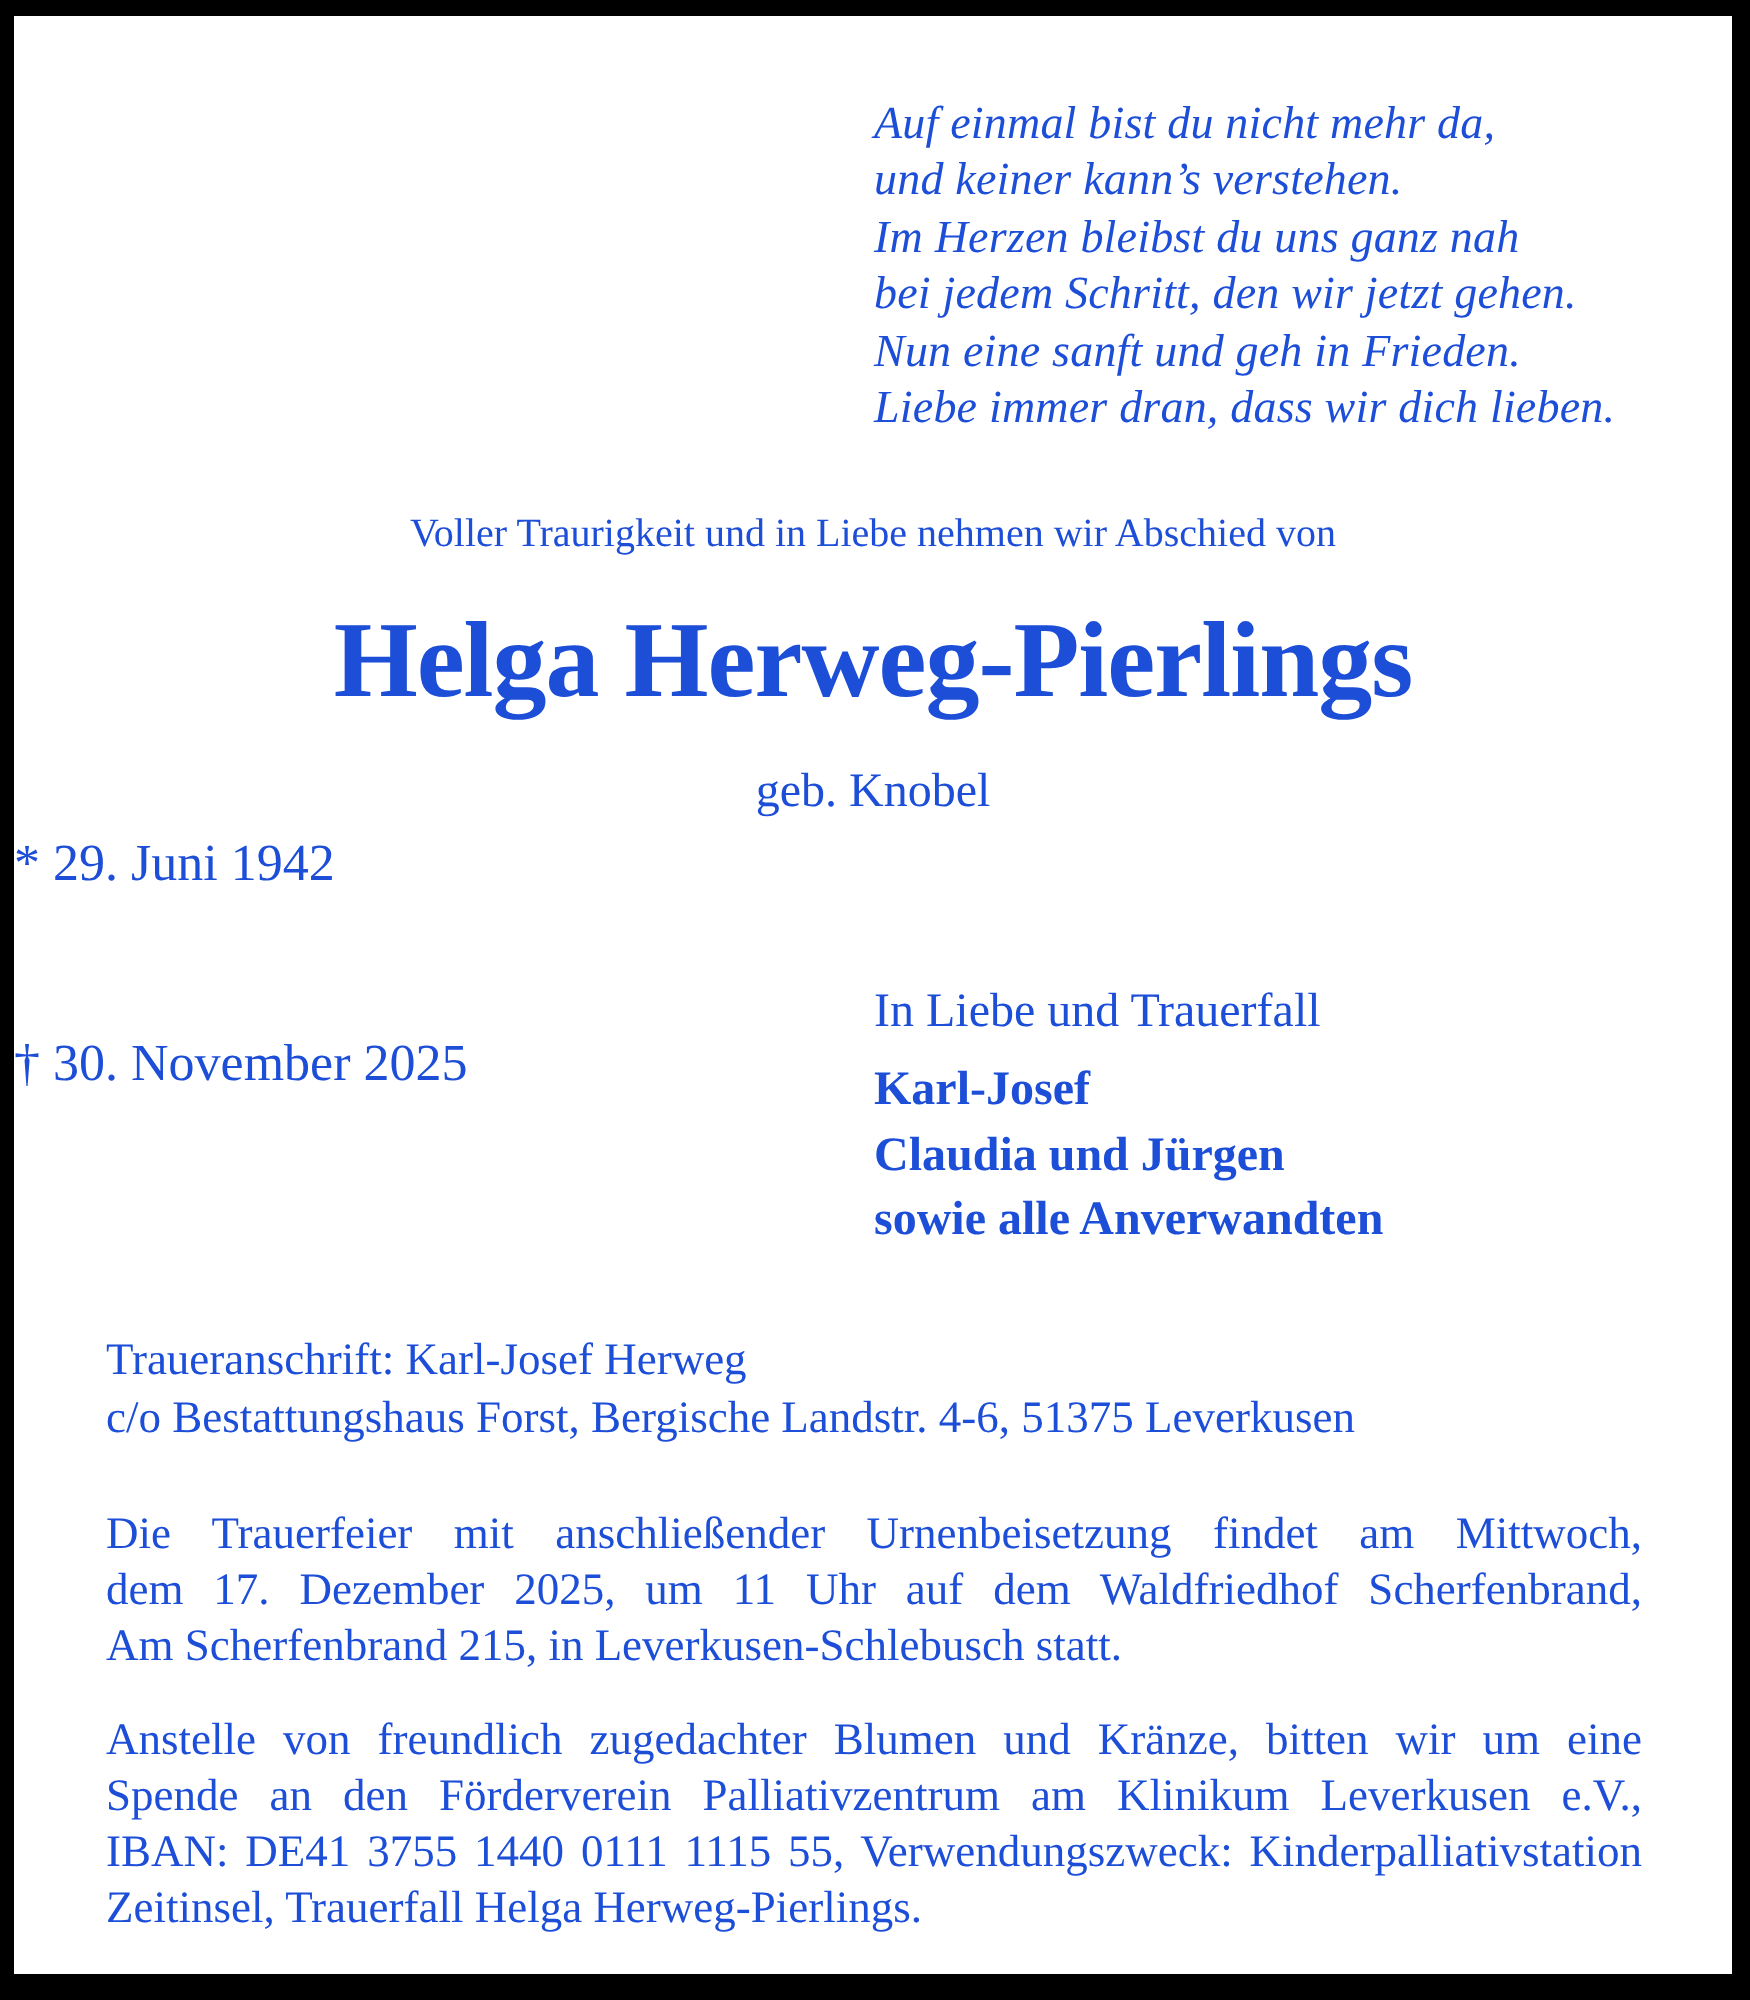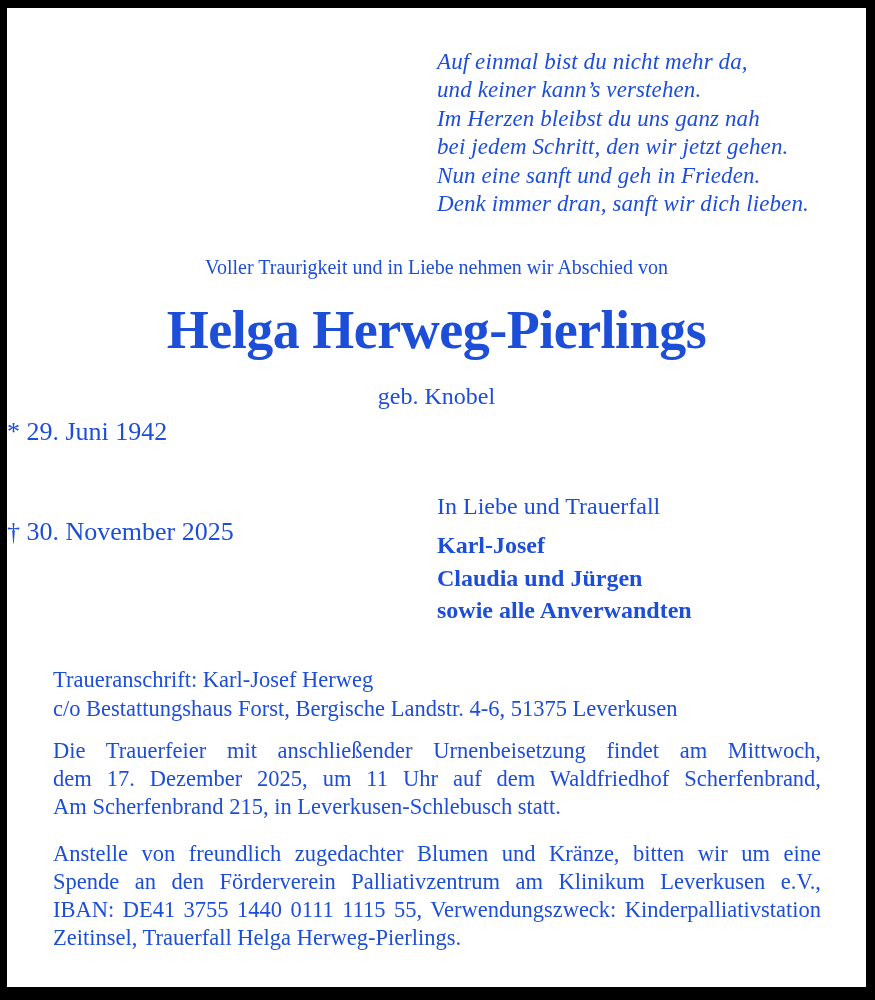--- a/index.html
+++ b/index.html
@@ -102,20 +102,21 @@
     font-size: 22.5px;
     line-height: 29px;
     white-space: nowrap;
   }
 
   .para {
     left: 46px;
     width: 768px;
     font-size: 22.5px;
     line-height: 28px;
+    margin-top: 16px;
   }
   .para-funeral { top: 729px; }
   .para-donation { top: 832px; }
 
   .jline {
     text-align: justify;
     text-align-last: justify;
   }
   .jline-last {
     text-align: left;
@@ -127,21 +128,21 @@
 
 <div class="page">
   <div class="sheet">
 
     <div class="abs poem">
       <div>Auf einmal bist du nicht mehr da,</div>
       <div>und keiner kann’s verstehen.</div>
       <div>Im Herzen bleibst du uns ganz nah</div>
       <div>bei jedem Schritt, den wir jetzt gehen.</div>
       <div>Nun eine sanft und geh in Frieden.</div>
-      <div>Denk immer dran, sanft wir dich lieben.</div>
+      <div>Liebe immer dran, dass wir dich lieben.</div>
     </div>
 
     <div class="abs intro">Voller Traurigkeit und in Liebe nehmen wir Abschied von</div>
 
     <h1 class="abs name">Helga Herweg-Pierlings</h1>
 
     <div class="abs maiden">geb. Knobel</div>
 
     <div class="abs dates">
       <span>* 29. Juni 1942</span>

